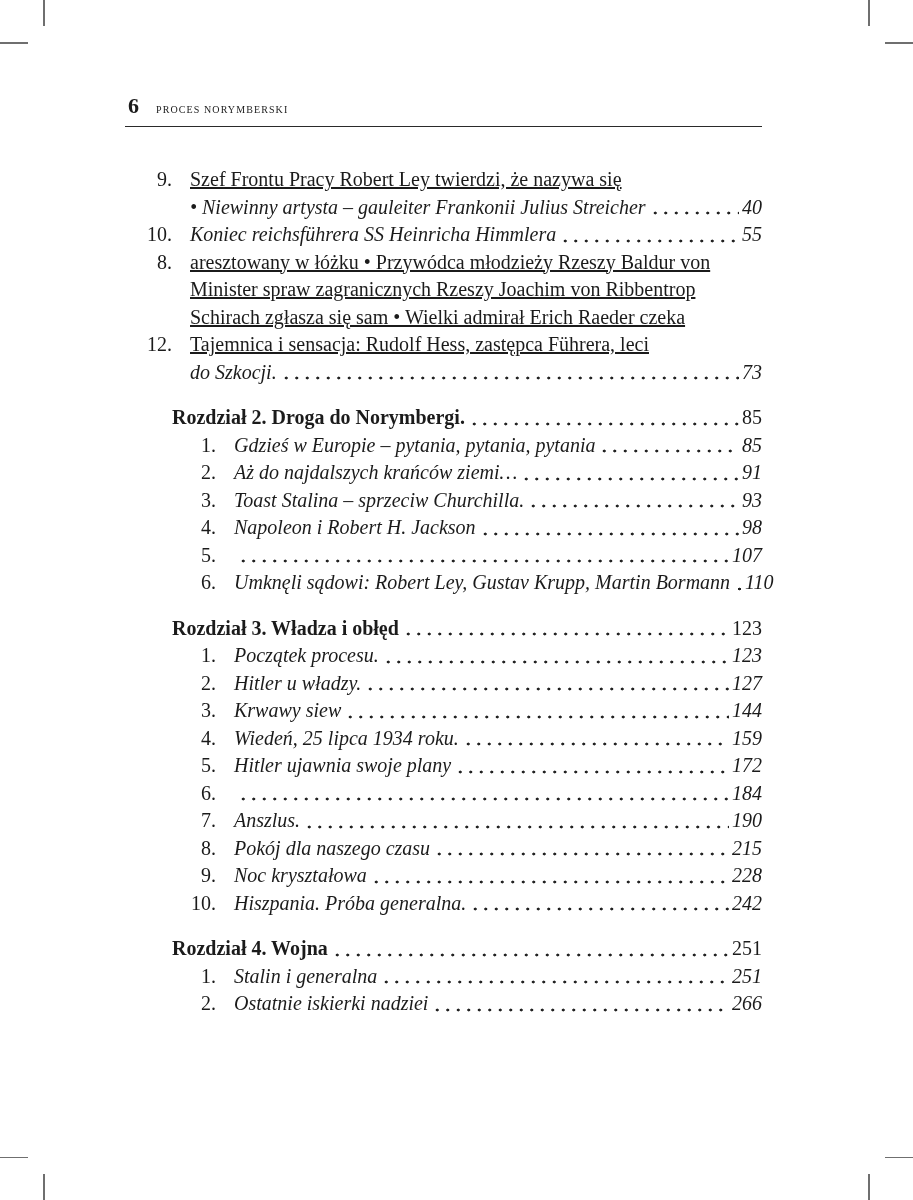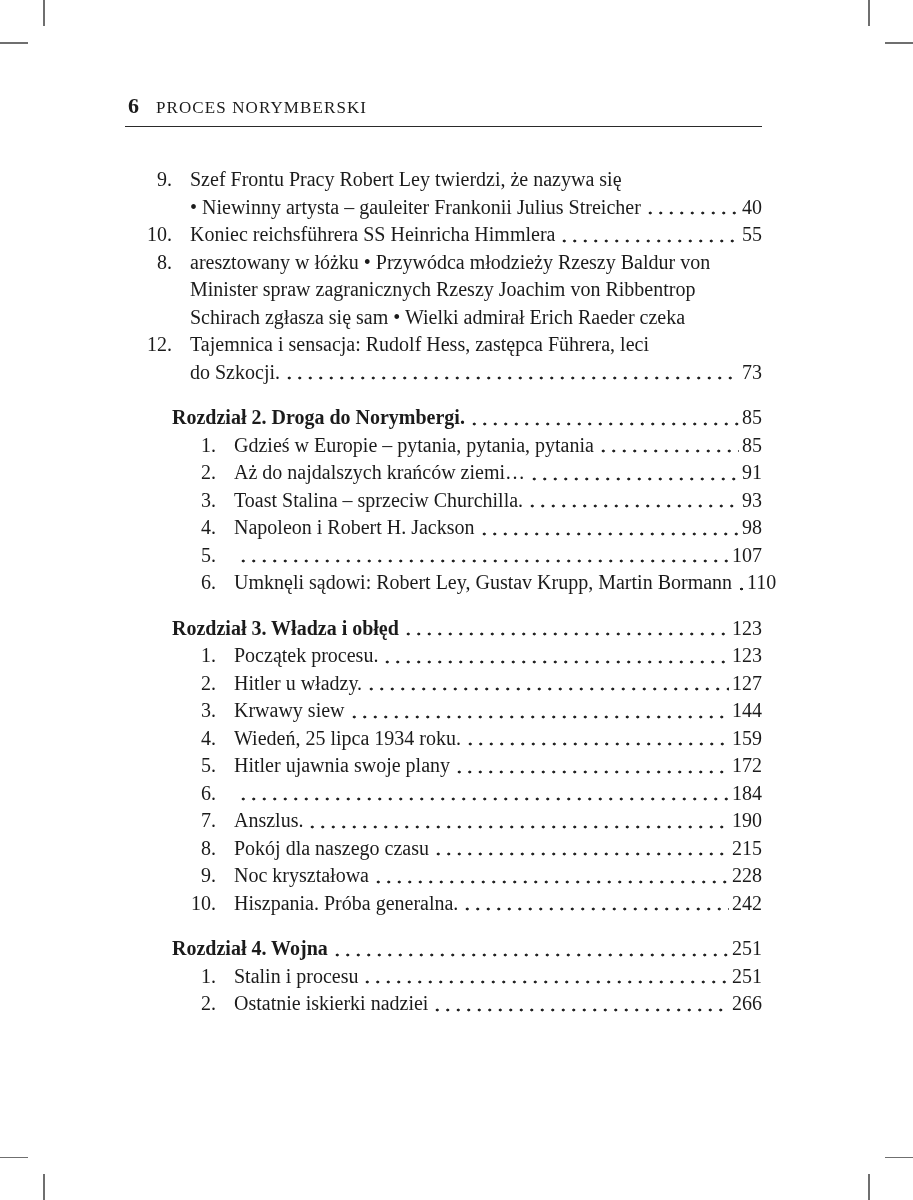--- a/index.html
+++ b/index.html
@@ -40,21 +40,21 @@
   .pg-header {
     display: flex;
     align-items: baseline;
     gap: 17px;
   }
   .pg-num {
     font-size: 22px;
     font-weight: bold;
   }
   .run-head {
-    font-size: 17px;
+    font-size: 10px;
     letter-spacing: 1.1px;
   }
   .header-rule {
     border: none;
     border-top: 1.6px solid #2a2a2a;
     margin: 7px 0 0 -3px;
     width: 637px;
   }
 
   .toc {
@@ -73,24 +73,25 @@
 
   .item-row { display: flex; }
   .item-num {
     flex: none;
     width: 62px;
     box-sizing: border-box;
     padding-right: 18px;
     text-align: right;
   }
   .item-body { flex: 1; min-width: 0; }
-  .item-line { white-space: nowrap; }
+  .item-line { white-space: nowrap; text-decoration: underline; }
   .last-line {
     display: flex;
     align-items: flex-end;
+    font-style: italic;
   }
   .line-text { white-space: nowrap; flex: none; }
 
   
   .leader {
     flex: 1 1 auto;
     min-width: 8px;
     height: 4px;
     align-self: flex-end;
     margin: 0 3px 6px 4px;
@@ -339,21 +340,21 @@
         <div class="toc-section">
           <div class="chapter-row">
             <span class="line-text">Rozdział 4. Wojna</span>
             <span class="leader"></span>
             <span class="page-ref">251</span>
           </div>
           <div class="item-row">
             <span class="item-num">1.</span>
             <div class="item-body">
               <div class="last-line">
-                <span class="line-text">Stalin i procesu</span>
+                <span class="line-text">Stalin i generalna</span>
                 <span class="leader"></span>
                 <span class="page-ref">251</span>
               </div>
             </div>
           </div>
           <div class="item-row">
             <span class="item-num">2.</span>
             <div class="item-body">
               <div class="last-line">
                 <span class="line-text">Ostatnie iskierki nadziei</span>

